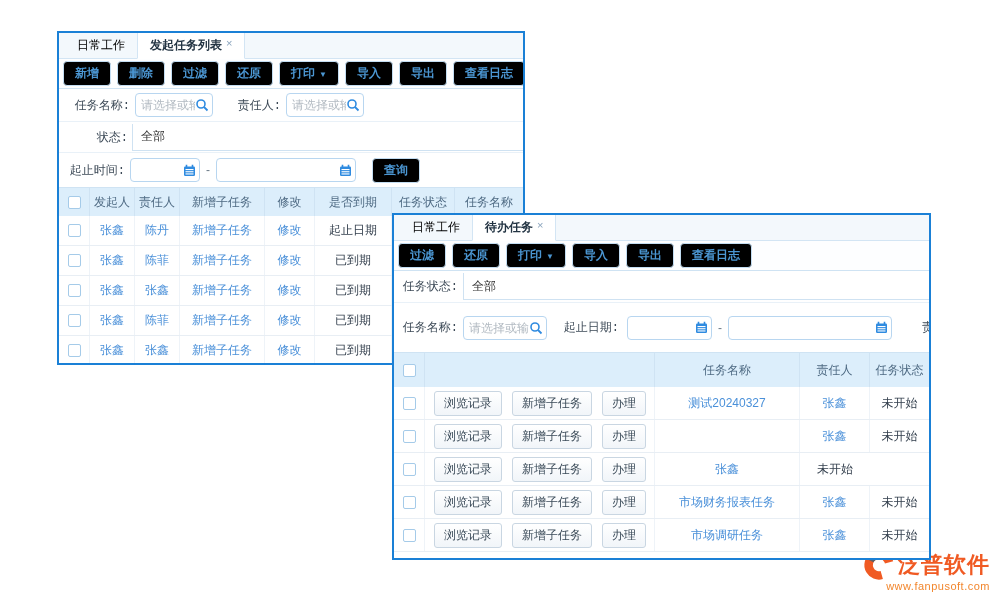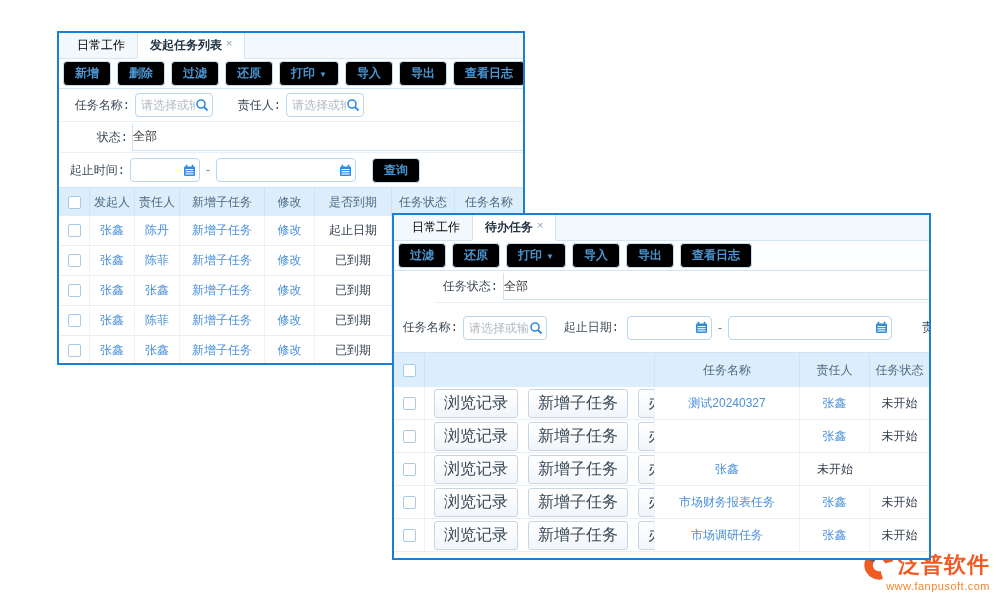--- a/index.html
+++ b/index.html
@@ -19,41 +19,41 @@
   .toolbar { display:flex; align-items:center; gap:6px; padding:4px 4px; border-bottom:1px solid #cfe3f3; background:#fdfeff; height:30px; flex:none; }
   .btn { background:#000000; border:1px solid #c3ddf2; color:#4b96d2; border-radius:4px; padding:3px 11px; cursor:pointer; white-space:nowrap; font-size:12px;font-weight:bold; }
   .caret { font-size:8px; margin-left:4px; color:#4b96d2; }
 
   
   .formrow { display:flex; align-items:center; border-bottom:1px solid #e9f1f8; padding:0 0; position:relative; flex:none; }
   .lbl { text-align:right; color:#3d4a57; white-space:nowrap; flex:none;font-family:Liberation Mono, monospace; }
   .inp { display:flex; align-items:center; border:1px solid #b8d6f0; border-radius:4px; height:24px; background:#fff; padding:0 3px 0 5px; overflow:hidden; flex:none; }
   .inp input { border:none; outline:none; min-width:0; flex:1; font-size:12px; color:#333; font-family:inherit; background:transparent; }
   .inp input::placeholder { color:#b2bac2; }
-  .status-field { flex:1; border-left:1px solid #cfe2f2; border-bottom:1px solid #cfe2f2; height:27px; display:flex; align-items:center; color:#333; cursor:pointer; }
+  .status-field { flex:1; border-left:1px solid #cfe2f2; border-bottom:1px solid #cfe2f2; height:27px; display:flex; align-items:center; padding-left:8px; color:#333; cursor:pointer; }
   .dash { margin:0 6px; color:#6a7a88; }
 
   
   .tbl { flex:1; display:flex; flex-direction:column; overflow:hidden; }
   .trow { display:grid; align-items:center; flex:none; }
   #win1 .trow { grid-template-columns:31px 45px 45px 85px 50px 77px 63px 1fr; height:30px; }
   #win1 .trow.head { height:28px; }
   #win2 .trow { grid-template-columns:31px 230px 145px 70px 1fr; height:33px; }
   #win2 .trow.head { height:34px; }
   .trow.head { background:#dceefb; color:#4e6a83; }
   .trow.head .tc { border-right:1px solid #cfe3f3; }
   .trow.body { border-bottom:1px solid #e8eef4; background:#fff; }
   .trow.body .tc { border-right:1px solid #eef3f8; }
   .tc { height:100%; display:flex; align-items:center; justify-content:center; overflow:hidden; white-space:nowrap; }
   .tc:last-child { border-right:none !important; }
   .link { color:#4a90d9; cursor:pointer; }
   .plain { color:#333f4d; }
   .cb { width:13px; height:13px; border:1px solid #a5cbe9; border-radius:2px; background:#fff; display:inline-block; cursor:pointer; }
   .btncell { justify-content:flex-start; padding-left:9px; gap:10px; }
-  .rowbtn { background:linear-gradient(#ffffff,#f1f5f9); border:1px solid #c9d6e2; color:#3a4a58; border-radius:3px; padding:3px 9px; cursor:pointer; white-space:nowrap; font-size:16px; }
+  .rowbtn { background:linear-gradient(#ffffff,#f1f5f9); border:1px solid #c9d6e2; color:#3a4a58; border-radius:3px; padding:3px 9px; cursor:pointer; white-space:nowrap; font-size:12px; }
 
   svg.ic { flex:none; display:block; }
 
   
   #logo { position:absolute; right:10px; bottom:8px; z-index:1; text-align:right; }
   #logo .toprow { display:flex; align-items:center; gap:2px; }
   #logo .brand { font-size:22px; font-weight:bold; color:#f05a23; letter-spacing:1px; font-family:"DejaVu Sans",sans-serif; }
   #logo .site { font-size:11px; color:#f2862d; margin-top:-2px; letter-spacing:0.5px; }
 </style>
 </head>
@@ -210,21 +210,21 @@
   </div>
   <div class="toolbar">
     <button class="btn">过滤</button>
     <button class="btn">还原</button>
     <button class="btn"><span>打印</span><span class="caret">▼</span></button>
     <button class="btn">导入</button>
     <button class="btn">导出</button>
     <button class="btn">查看日志</button>
   </div>
 
-  <div class="formrow" style="height:32px;margin-left:40px;">
+  <div class="formrow" style="height:32px;">
     <span class="lbl" style="width:64px;">任务状态:</span>
     <div class="status-field" style="margin-left:5px;">全部</div>
   </div>
 
   <div class="formrow" style="height:50px; border-bottom:1px solid #cfe3f3;">
     <span class="lbl" style="width:64px;">任务名称:</span>
     <span class="inp" style="width:84px; margin-left:5px;">
       <input placeholder="请选择或输入" style="">
       <svg class="ic" width="14" height="14" viewBox="0 0 14 14">
           <circle cx="6" cy="6" r="4" fill="none" stroke="#2f8be0" stroke-width="1.6"></circle>

